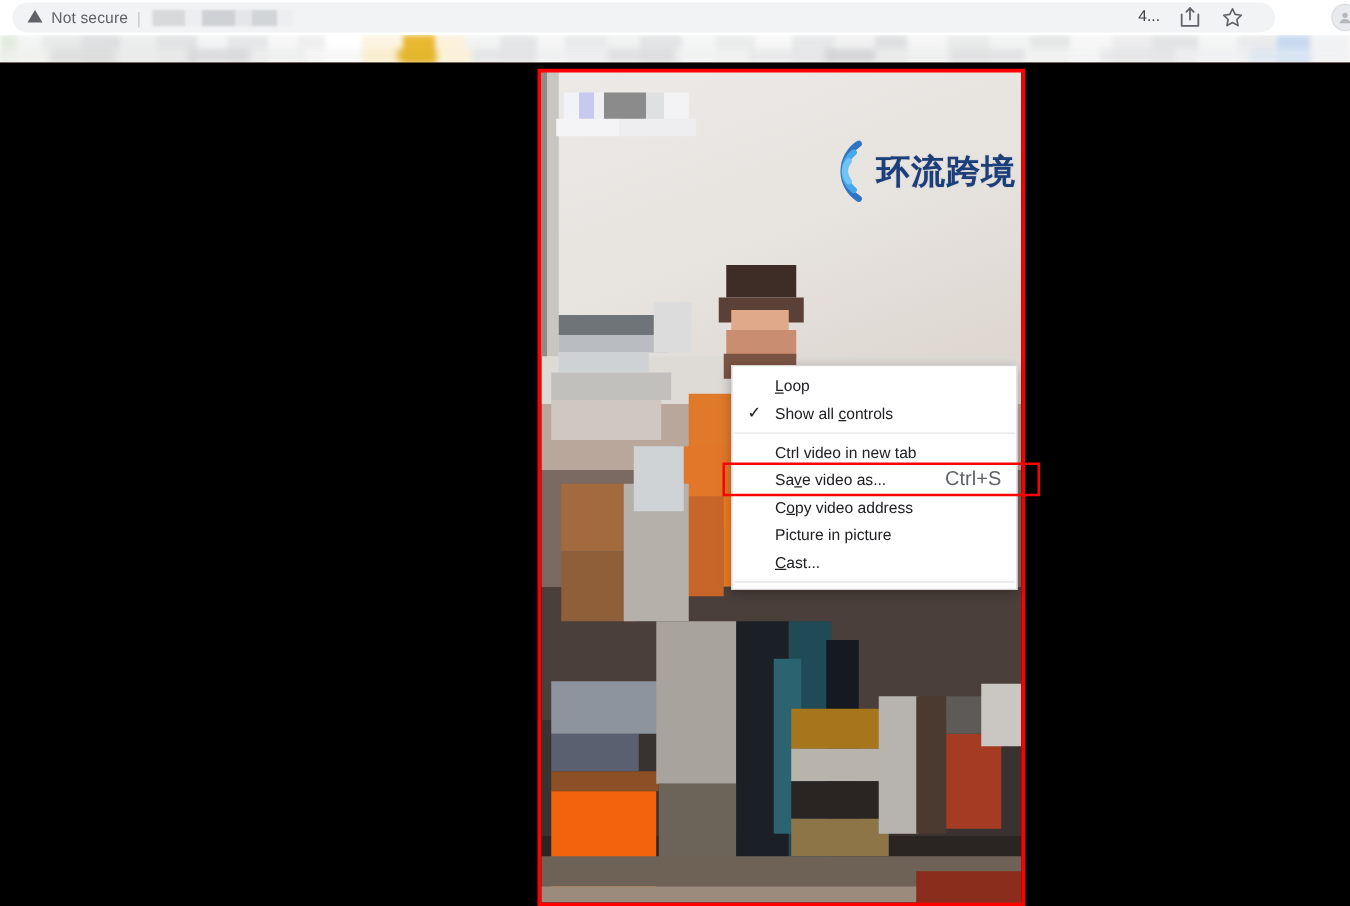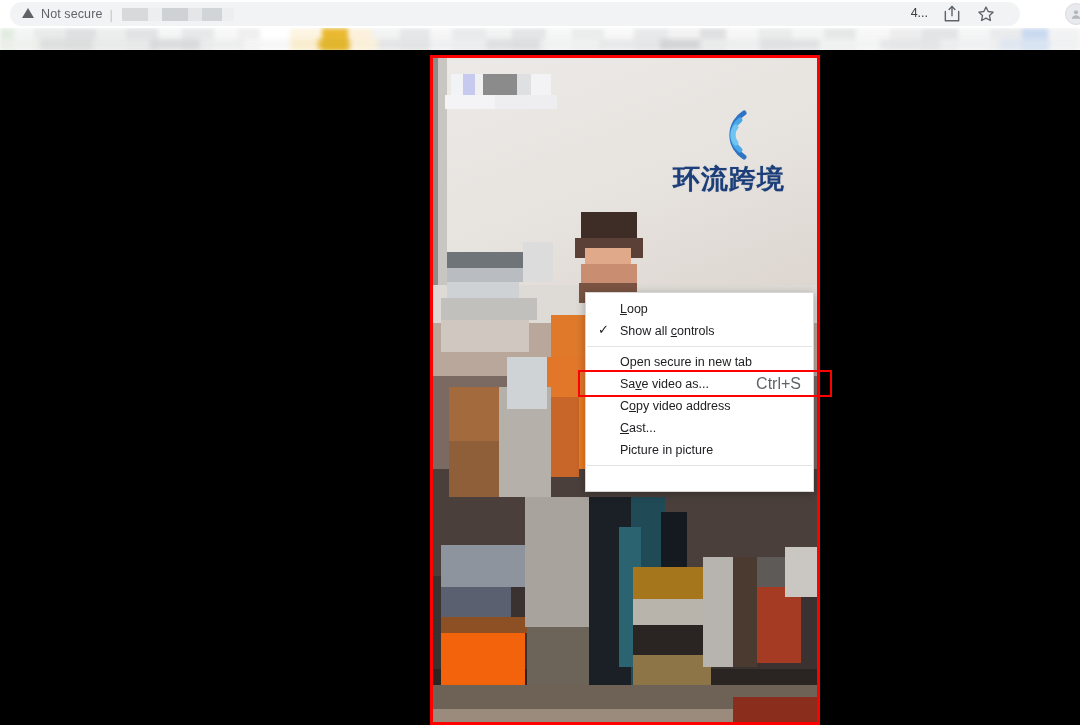--- a/index.html
+++ b/index.html
@@ -139,21 +139,21 @@
     filter: blur(0.4px);
   }
   .mosaic-tl2 {
     position: absolute; left: 12px; top: 38px; width: 112px; height: 14px;
     background: linear-gradient(90deg,#f4f4f6 0 50px,#eeeef0 50px 112px);
   }
   
   .vid-logo {
     position: absolute; left: 210px; top: 48px;
     width: 170px; height: 64px;
-    display: flex; align-items: center; flex-direction: column;
+    display: flex; align-items: center;
   }
   .logo-arcs { position: relative; width: 56px; height: 60px; flex: 0 0 auto; }
   .logo-text {
     font-family: "DejaVu Sans", sans-serif;
     font-size: 27px; font-weight: 700; color: #1c3f7a;
     letter-spacing: 1px; line-height: 1; margin-left: 2px;
     text-shadow: 0 0 1px rgba(28,63,122,.35);
   }
   
   .px { position: absolute; filter: blur(.35px); }
@@ -161,21 +161,21 @@
   
   .red-box-video {
     position: absolute; left: 430px; top: 55px;
     width: 390px; height: 670px;
     border: 3px solid #ff0000; pointer-events: none;
   }
 
   
   .ctx-menu {
     position: absolute; left: 585px; top: 292px;
-    width: 229px; height: 200px;
+    width: 229px; height: 180px;
     background: #ffffff;
     border: 1px solid #d6d6d6;
     box-shadow: 0 2px 9px rgba(0,0,0,.28);
     padding: 5px 0;
     font-size: 12.5px; color: #202124;
   }
   .ctx-item {
     position: relative; height: 22px;
     display: flex; align-items: center;
     padding-left: 34px; padding-right: 12px;
@@ -318,33 +318,33 @@
   <div class="ctx-menu" id="ctxMenu">
       <div class="ctx-item">
         <span class="ctx-label"><u>L</u>oop</span>
       </div>
       <div class="ctx-item">
         <span class="ctx-check">✓</span>
         <span class="ctx-label">Show all <u>c</u>ontrols</span>
       </div>
       <div class="ctx-sep"></div>
       <div class="ctx-item">
-        <span class="ctx-label">Open secure in new tab</span>
+        <span class="ctx-label">Ctrl video in new tab</span>
       </div>
       <div class="ctx-item">
         <span class="ctx-label">Sa<u>v</u>e video as...</span>
         <span class="ctx-accel">Ctrl+S</span>
       </div>
       <div class="ctx-item">
         <span class="ctx-label">C<u>o</u>py video address</span>
       </div>
       <div class="ctx-item">
+        <span class="ctx-label">Picture in picture</span>
+      </div>
+      <div class="ctx-item">
         <span class="ctx-label"><u>C</u>ast...</span>
-      </div>
-      <div class="ctx-item">
-        <span class="ctx-label">Picture in picture</span>
       </div>
       <div class="ctx-sep"></div>
     </div>
 
   <div class="red-box-menu"></div>
 
 </div>
 
 </body></html>

